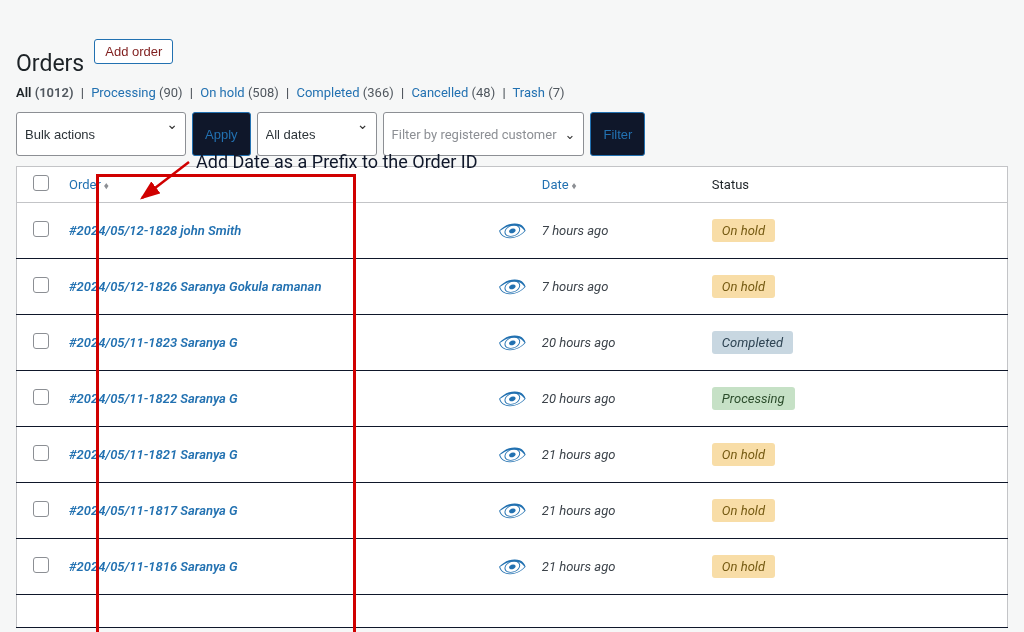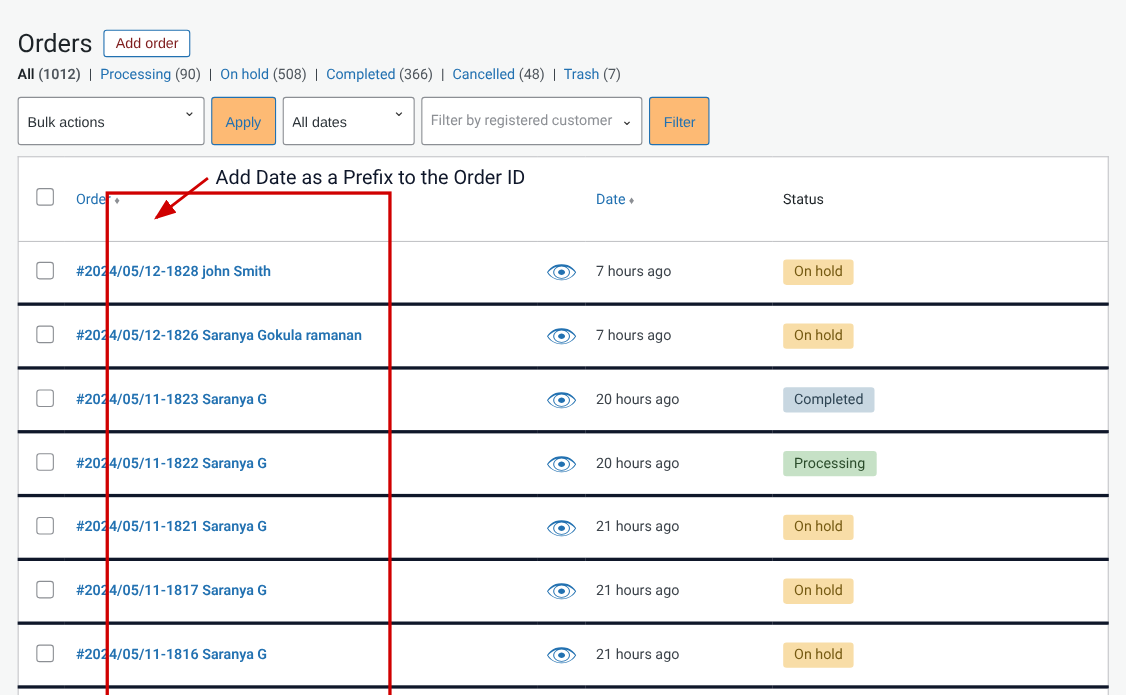--- a/index.html
+++ b/index.html
@@ -18,20 +18,21 @@
       display: flex;
       align-items: center;
       gap: 10px;
       margin-bottom: 8px;
       margin-top: 18px;
     }
     .page-title {
       font-size: 23px;
       font-weight: 400;
       color: #1d2327;
+      margin-top: 24px;
     }
     .add-order-btn {
       border: 1px solid #2271b1;
       color: #7f1d1d;
       background: #fff;
       padding: 4px 10px;
       border-radius: 3px;
       font-size: 13px;
       cursor: pointer;
     }
@@ -67,21 +68,21 @@
       padding: 0 8px;
       height: 44px;
       font-size: 13px;
       color: #2c3338;
       display: inline-flex;
       align-items: center;
     }
     .btn-primary {
       border: 1px solid #2271b1;
       color: #2271b1;
-      background: #fdba74;
+      background: #0f172a;
       padding: 0 12px;
       cursor: pointer;
     }
     .select-wrap {
       position: relative;
       display: inline-flex;
     }
     .select {
       appearance: none;
       padding-right: 28px;
@@ -112,21 +113,21 @@
     }
     table.orders {
       width: 100%;
       border-collapse: collapse;
       background: #fff;
       border: 1px solid #c3c4c7;
     }
     table.orders thead th {
       text-align: left;
       font-weight: 400;
-      padding: 28px 10px;
+      padding: 8px 10px;
       border-bottom: 1px solid #c3c4c7;
       font-size: 13px;
       color: #2271b1;
     }
     table.orders thead th.th-status {
       color: #1d2327;
     }
     table.orders thead th.th-cb {
       width: 30px;
       padding-left: 16px;
@@ -137,21 +138,22 @@
     table.orders thead th.th-preview {
       width: 40px;
     }
     table.orders thead th.th-date {
       width: 170px;
     }
     table.orders thead th.th-status {
       width: auto;
     }
     table.orders tbody tr {
-      border-bottom: 3px solid #0f172a;
+      border-bottom: 1px solid #0f172a;
+      font-style: italic;
     }
     table.orders tbody td {
       padding: 16px 10px;
       vertical-align: middle;
       font-size: 13px;
     }
     table.orders tbody td.td-cb {
       padding-left: 16px;
     }
     .checkbox {

